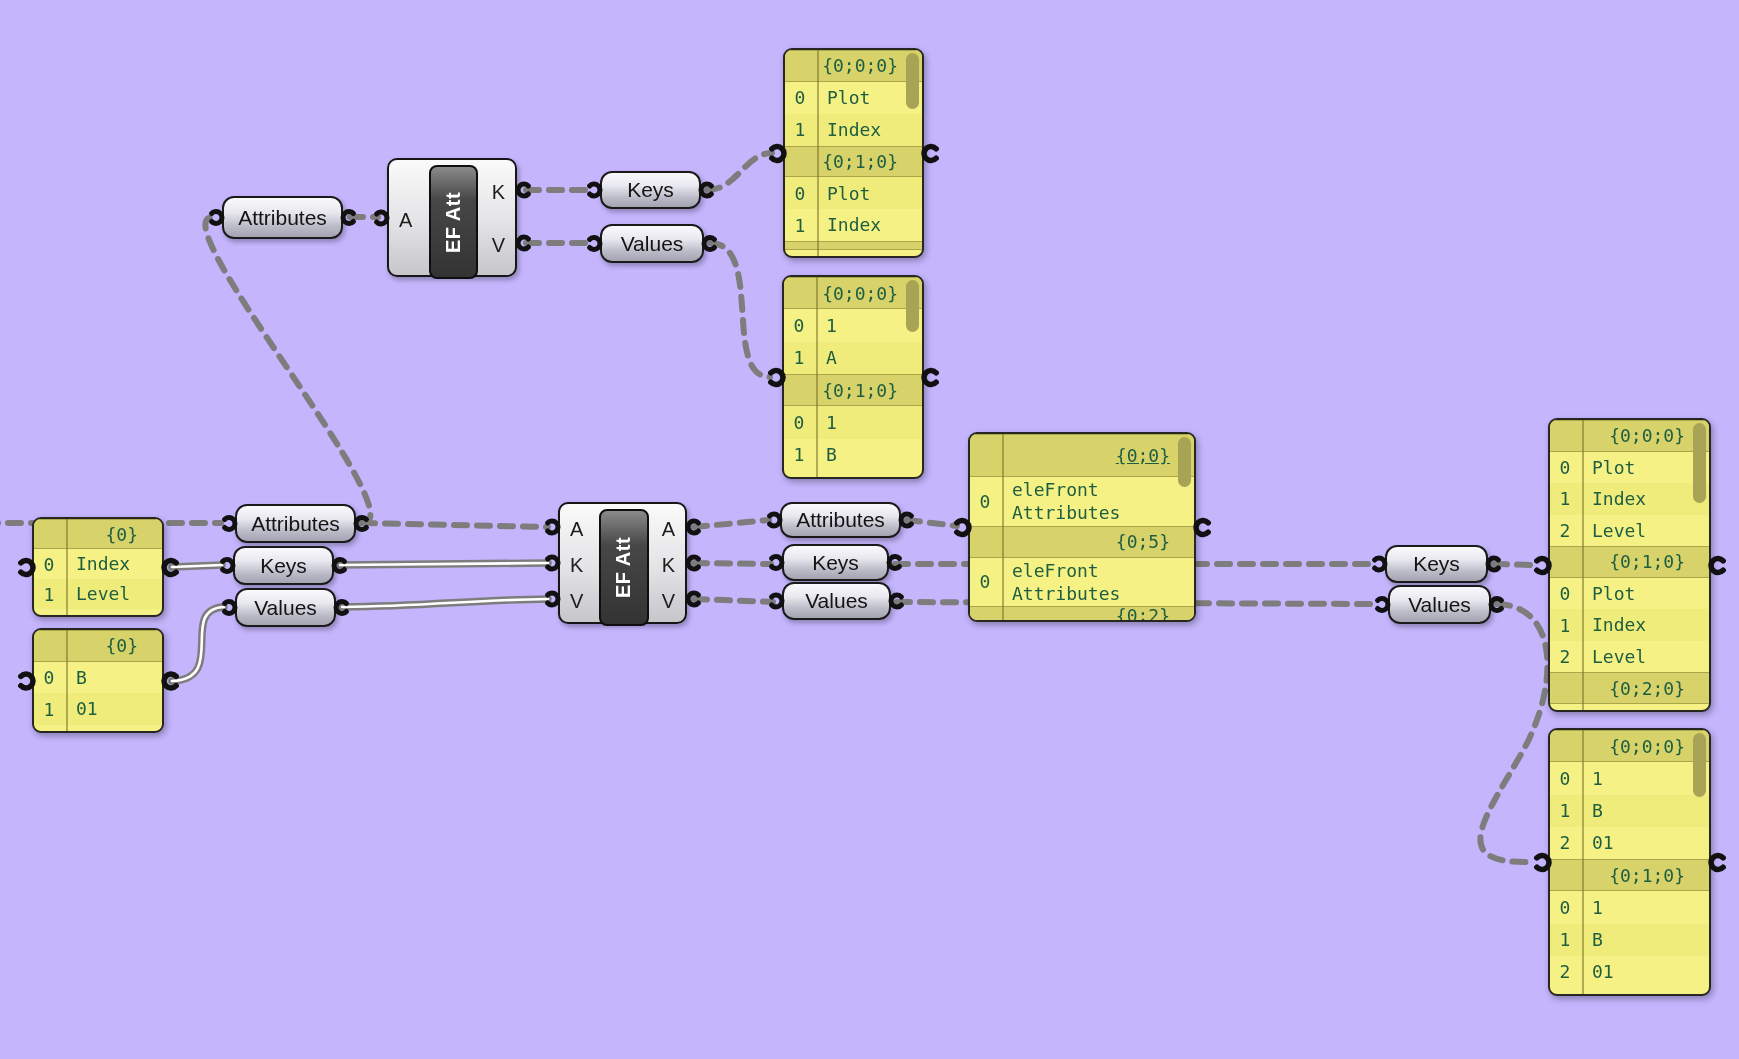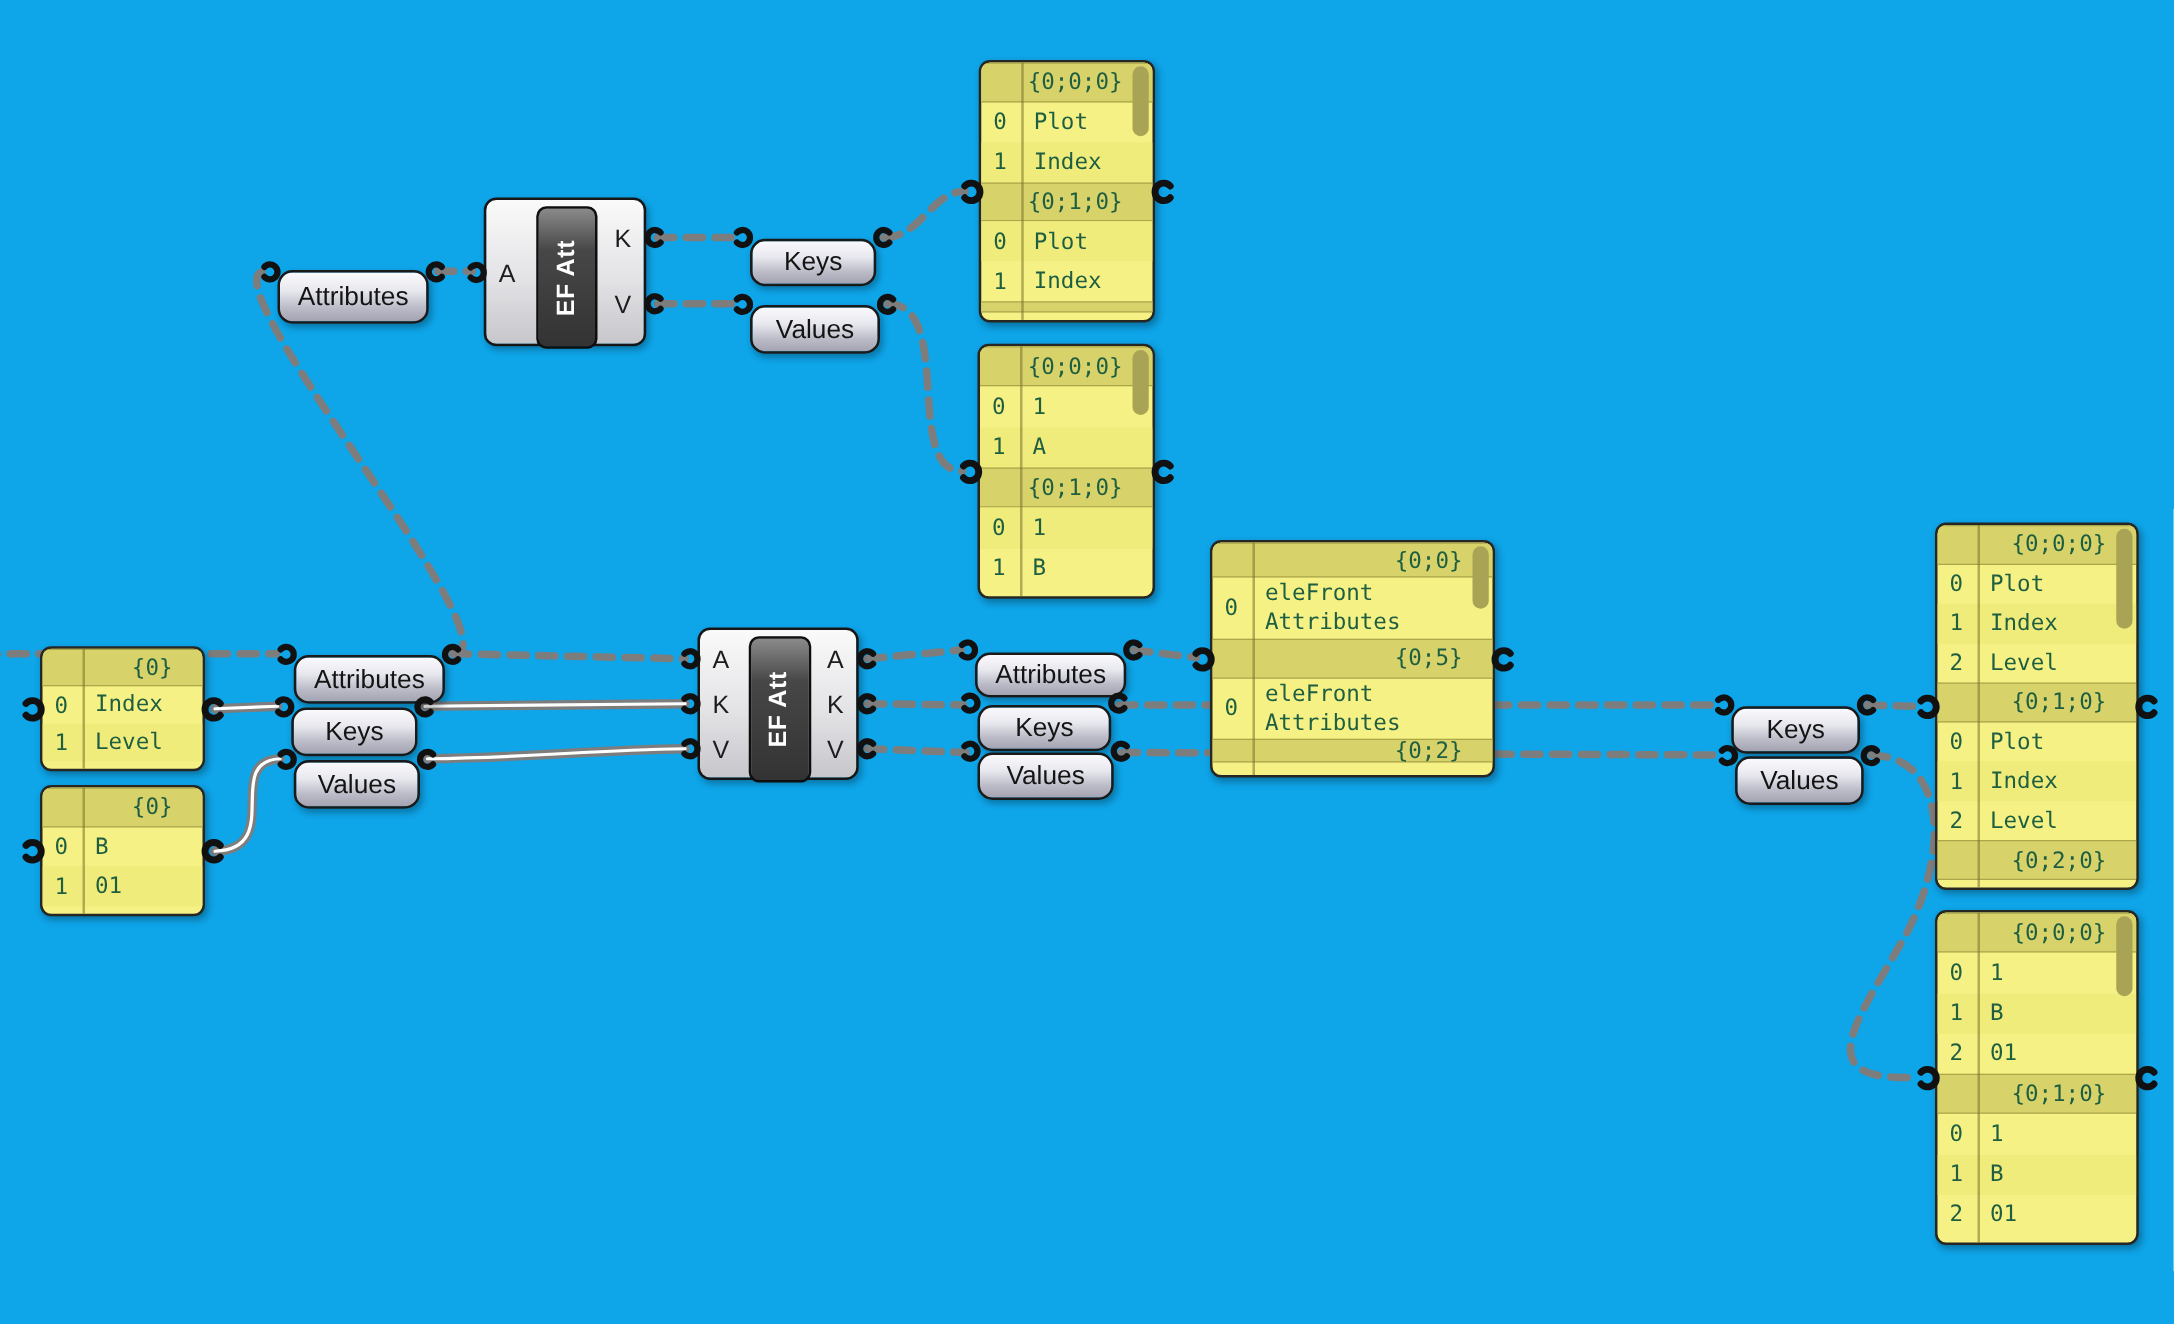--- a/index.html
+++ b/index.html
@@ -1,22 +1,22 @@
 <!DOCTYPE html>
 <html><head>
 <meta charset="utf-8">
 <style>
   html,body{margin:0;padding:0;background:#fff;}
-  #canvas{position:relative;width:1739px;height:1059px;background:#0ea5e9;overflow:hidden;
+  #canvas{position:relative;width:1739px;height:1059px;background:#c4b5fd;overflow:hidden;
           font-family:"Liberation Sans",sans-serif;}
   #wires,#knobs{position:absolute;left:0;top:0;pointer-events:none;}
   .pill{position:absolute;border:2.2px solid #1a1a1a;border-radius:12px;
         background:linear-gradient(180deg,#fafafd 0%,#e7e7ee 38%,#bcbcc9 72%,#a3a3b1 100%);
         display:flex;align-items:center;justify-content:center;
-        font-size:21px;color:#141414;box-shadow:2px 3px 5px rgba(0,0,0,.28);margin-top:20px;}
+        font-size:21px;color:#141414;box-shadow:2px 3px 5px rgba(0,0,0,.28);}
   .efbox{position:absolute;border:2.4px solid #161616;border-radius:10px;
          background:linear-gradient(180deg,#fafafa 0%,#e3e3e6 55%,#c6c6cb 100%);
          box-shadow:2px 3px 5px rgba(0,0,0,.28);}
   .efbar{position:absolute;border:2px solid #0e0e0e;border-radius:8px;
          background:linear-gradient(180deg,#8a8a8a 0%,#474747 30%,#333 100%);
          display:flex;align-items:center;justify-content:center;}
   .efbar span{transform:rotate(-90deg);white-space:nowrap;color:#fff;font-weight:bold;
          font-size:20px;letter-spacing:.5px;}
   .efport{position:absolute;font-size:20px;color:#1c1c1c;transform:translateY(-50%);}
   .panel{position:absolute;border:2.6px solid #262622;border-radius:9px;
@@ -139,21 +139,21 @@
           <span class="pidx">0</span>
           <span class="ptxt">B</span>
         </div>
         <div class="prow alt" style="height: 31.6667px;">
           <span class="pidx">1</span>
           <span class="ptxt">01</span>
         </div>
         <div class="pdiv" style="left: 32px;"></div>
       </div>
       <div class="panel" style="left: 968px; top: 432px; width: 224px; height: 186px;">
-        <div class="prow hdr" style="height: 28px;">
+        <div class="prow hdr" style="height: 43px; text-decoration: underline;">
           <span>{0;0}</span>
         </div>
         <div class="prow" style="height: 48.9474px;">
           <span class="pidx">0</span>
           <span class="ptxt">eleFront
 Attributes</span>
         </div>
         <div class="prow hdr" style="height: 31.5789px;">
           <span>{0;5}</span>
         </div>

